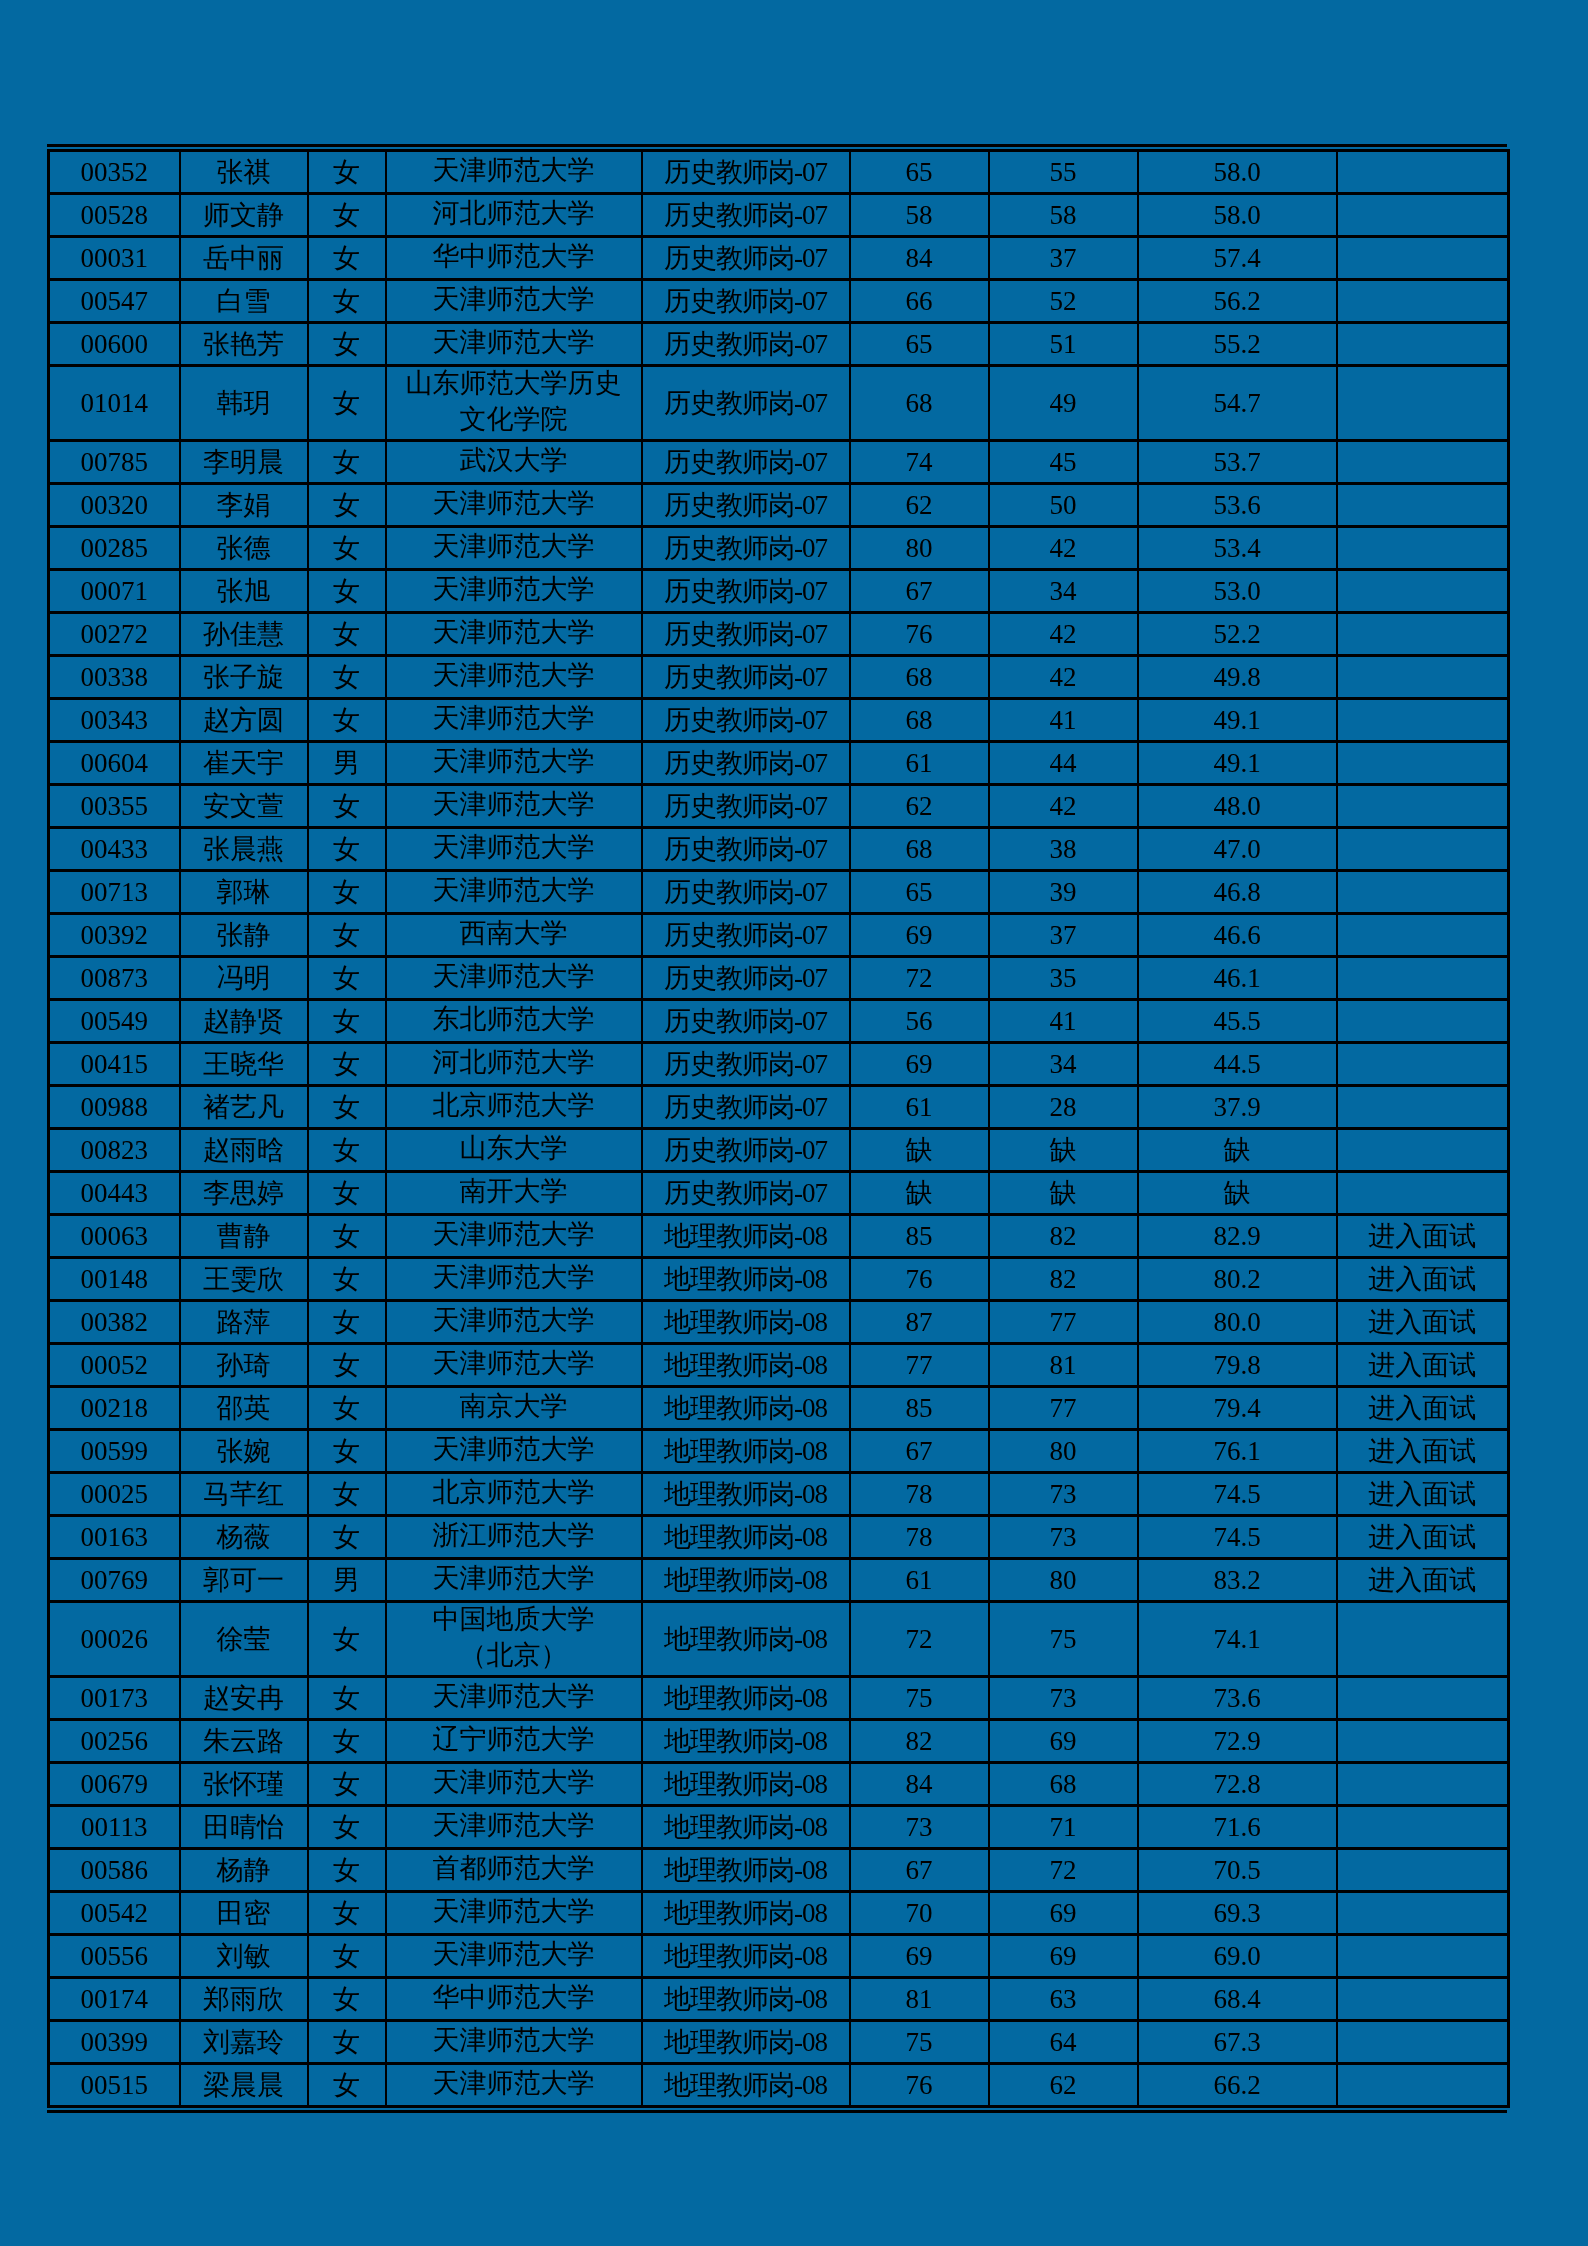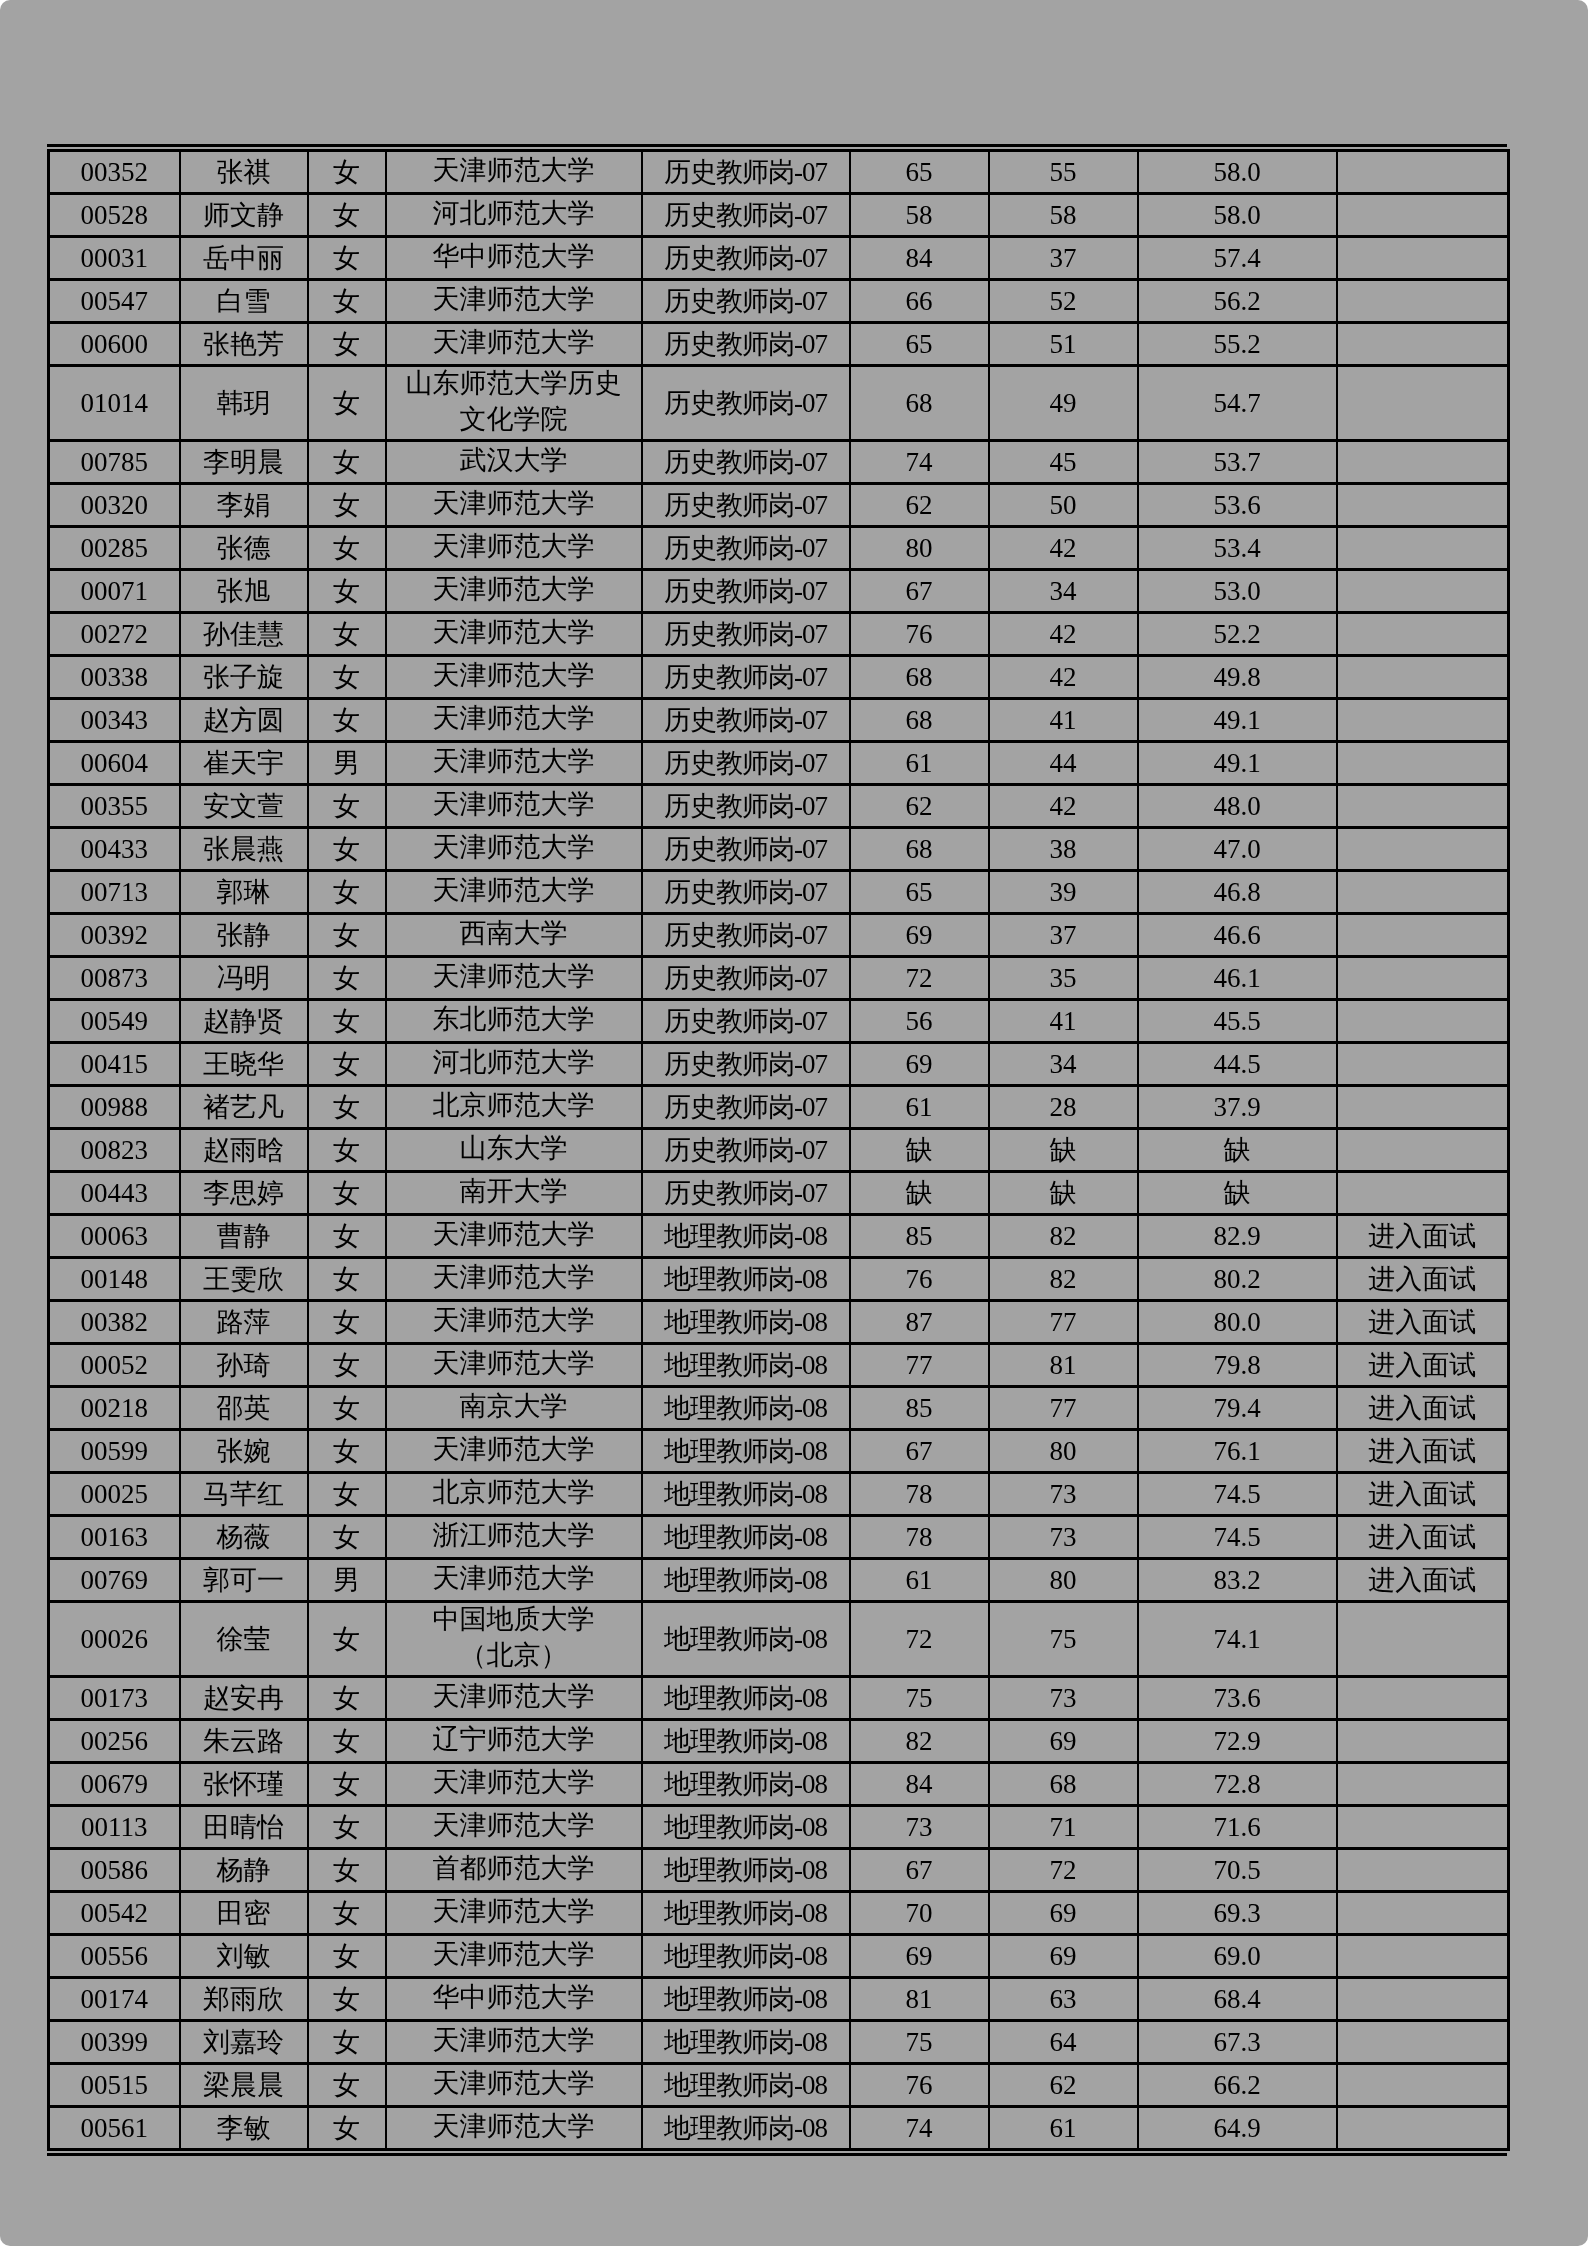--- a/index.html
+++ b/index.html
@@ -1,23 +1,22 @@
 <!DOCTYPE html>
 <html><head>
 <meta charset="utf-8">
 <style>
   html, body { margin: 0; padding: 0; background: #ffffff; }
   .page {
     position: relative;
     width: 1588px;
     height: 2246px;
-    background: #a3a3a3;
+    background: #0369a1;
     font-family: "Liberation Serif", "DejaVu Serif", serif;
     color: #000000;
-    border-radius: 10px;
   }
   .table-frame {
     position: absolute;
     left: 47px;
     top: 144px;
     width: 1460px;
     border-top: 3px solid #000;
     border-bottom: 3px solid #000;
     padding: 2px 0;
   }
@@ -586,27 +585,16 @@
             <td class="c-name">梁晨晨</td>
             <td class="c-gender">女</td>
             <td class="c-school">天津师范大学</td>
             <td class="c-position">地理教师岗-08</td>
             <td class="c-score1">76</td>
             <td class="c-score2">62</td>
             <td class="c-total">66.2</td>
             <td class="c-status"></td>
           </tr>
 
-          <tr>
-            <td class="c-id">00561</td>
-            <td class="c-name">李敏</td>
-            <td class="c-gender">女</td>
-            <td class="c-school">天津师范大学</td>
-            <td class="c-position">地理教师岗-08</td>
-            <td class="c-score1">74</td>
-            <td class="c-score2">61</td>
-            <td class="c-total">64.9</td>
-            <td class="c-status"></td>
-          </tr>
         </tbody>
     </table>
   </div>
 </div>
 
 </body></html>

